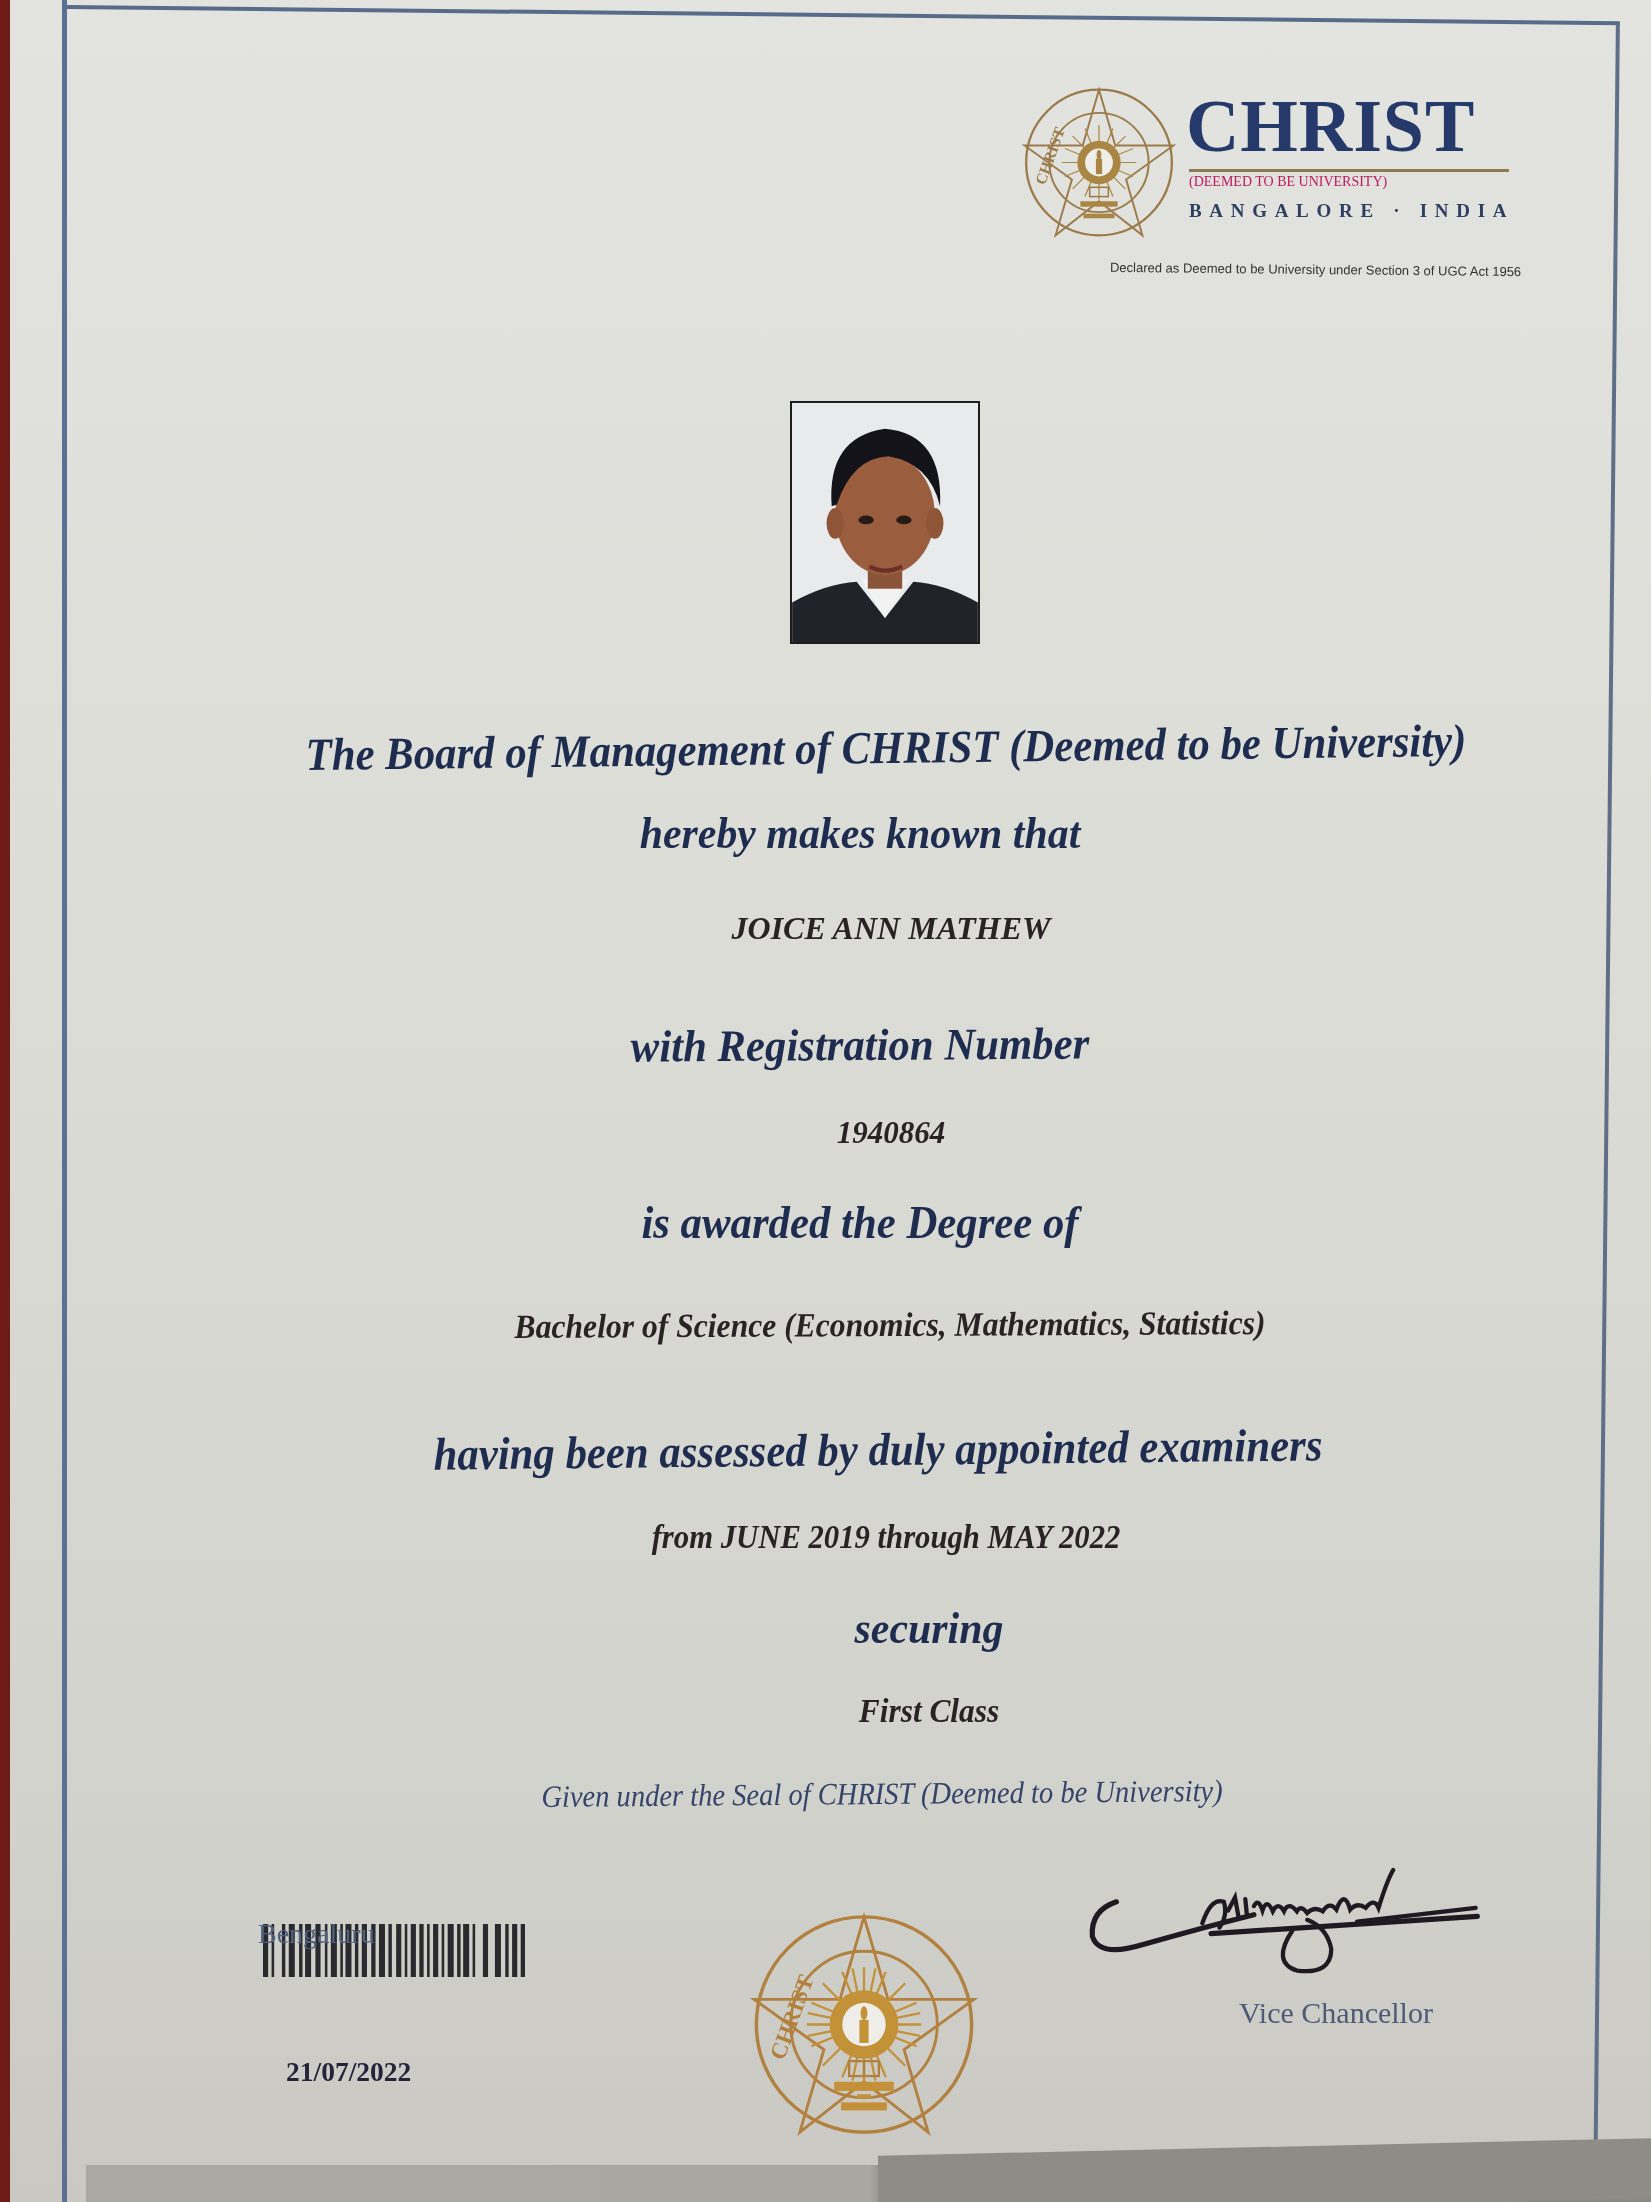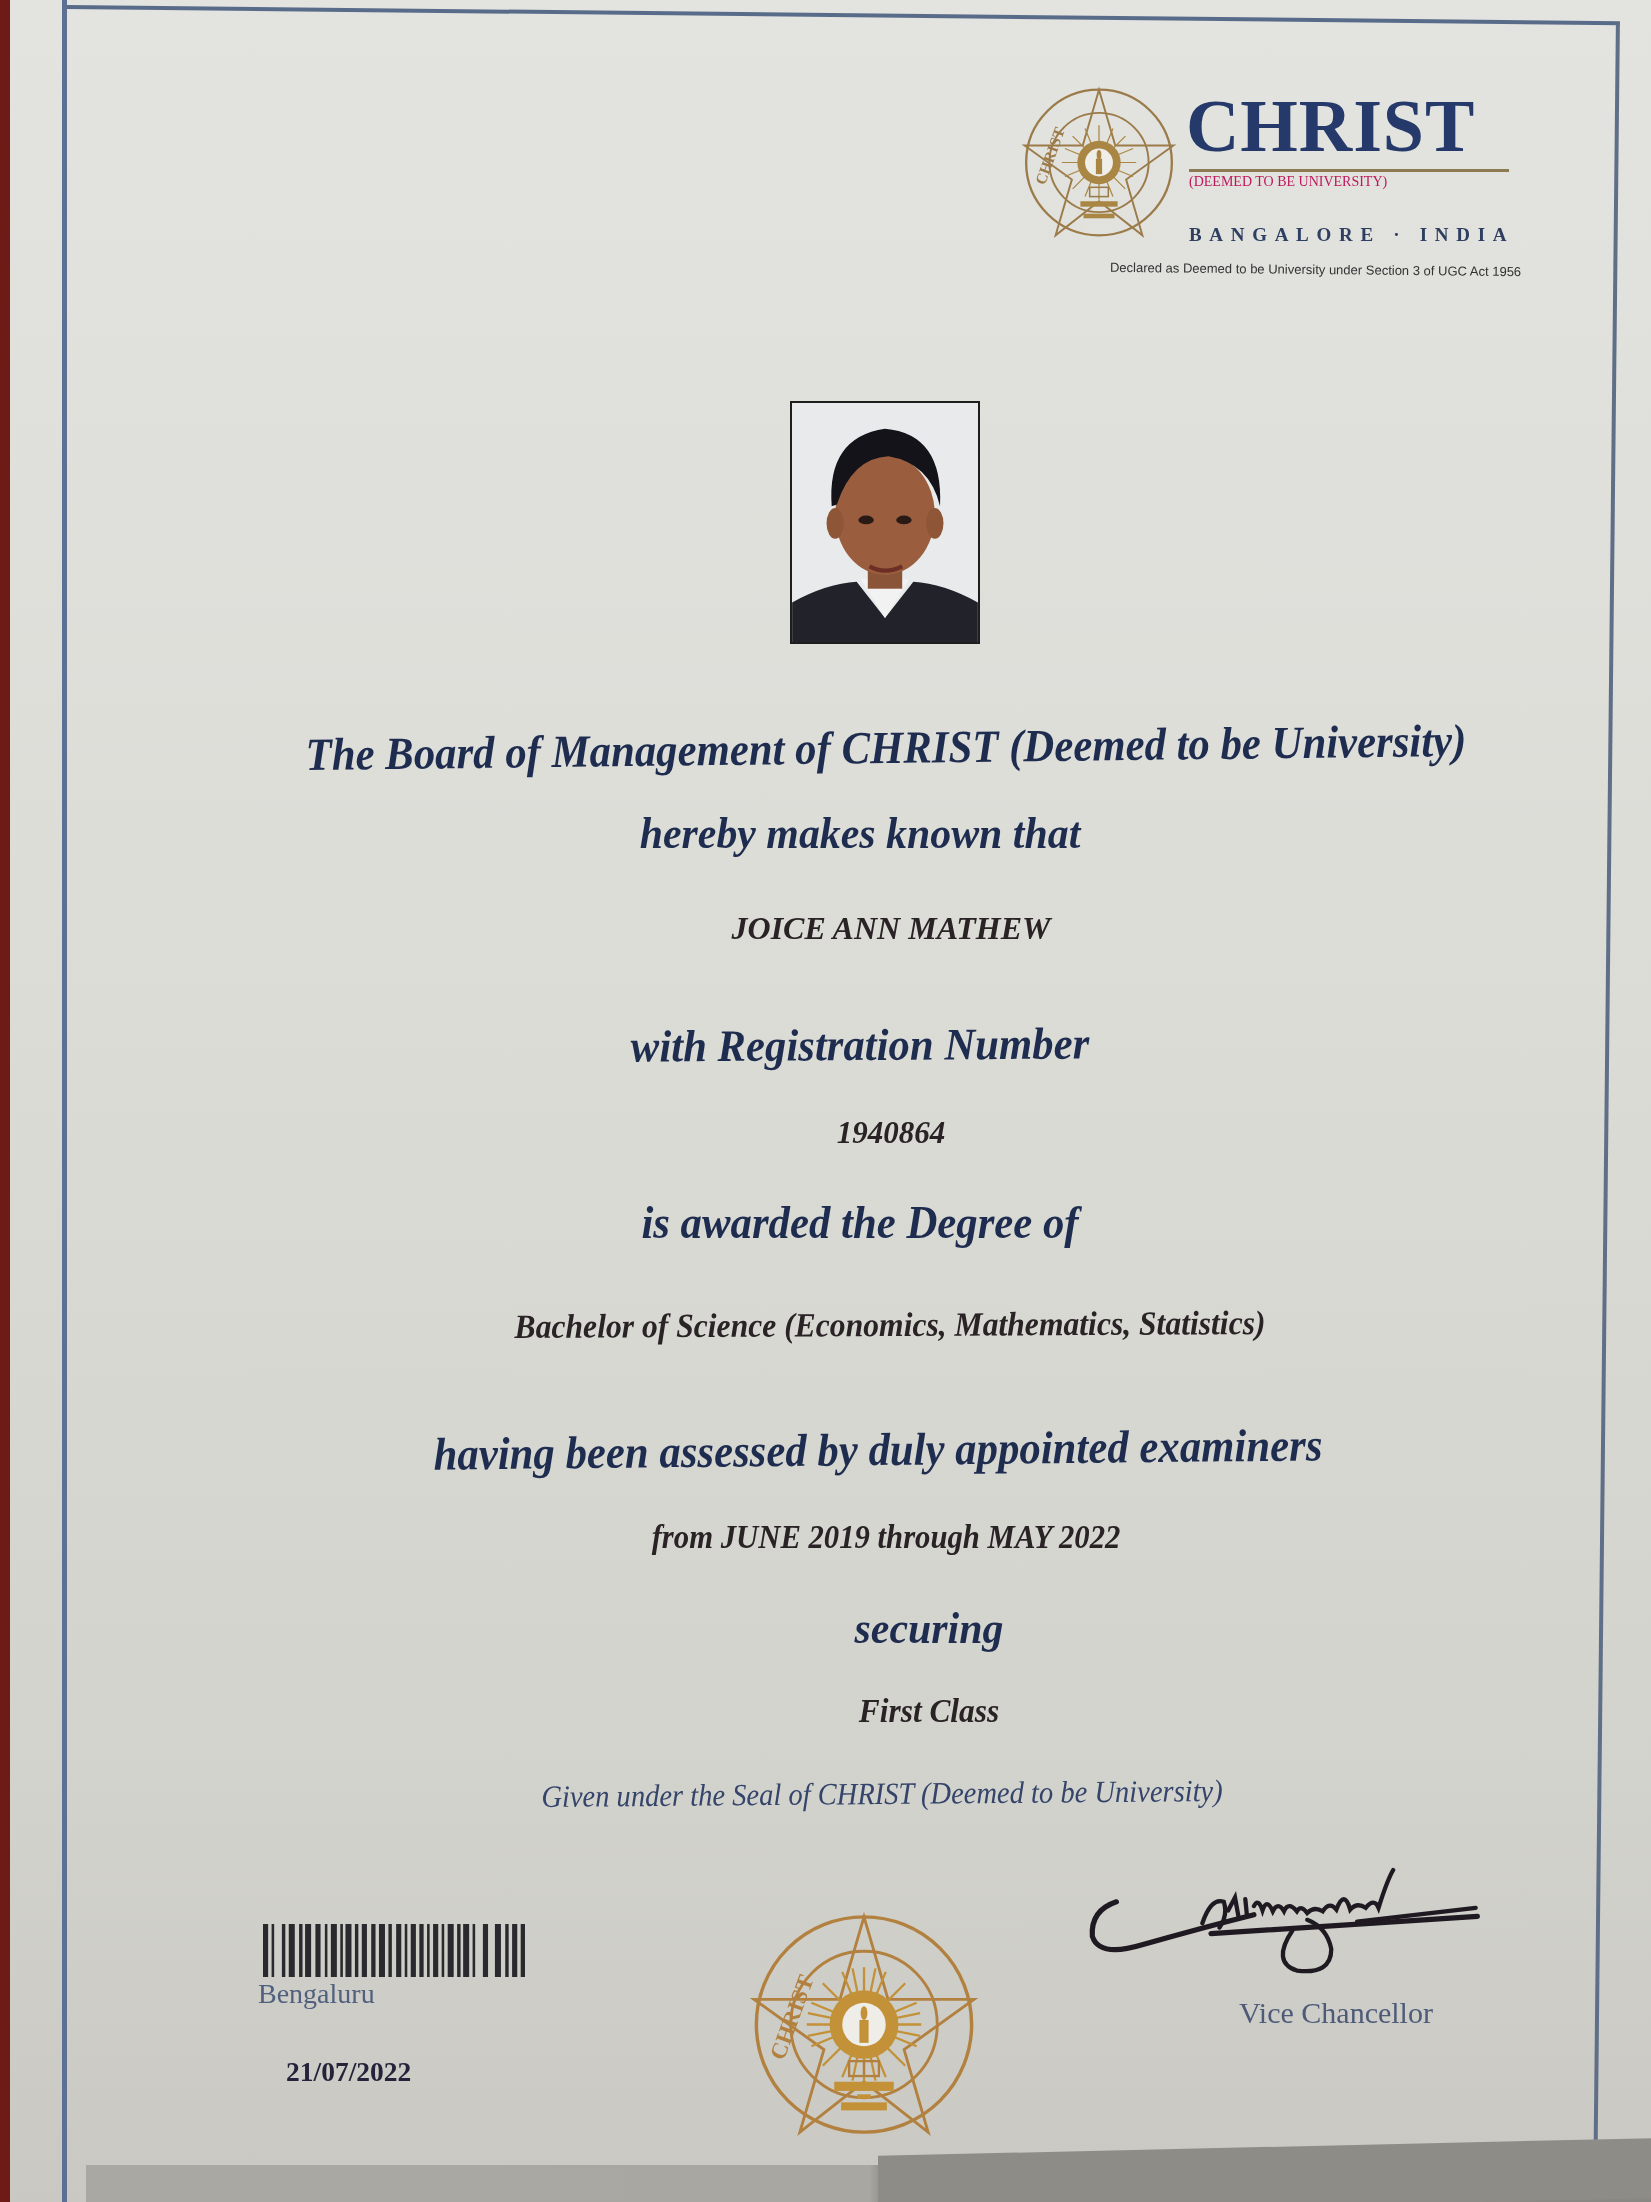--- a/index.html
+++ b/index.html
@@ -43,21 +43,21 @@
   }
   .brand-rule {
     position: absolute; left: 1189px; top: 169px; width: 320px; height: 2.6px; background: #8c7a55;
   }
   .brand-sub {
     position: absolute; left: 1189px; top: 174px;
     font-size: 14px; color: #be185d; letter-spacing: 0px;
   }
   .brand-place {
     position: absolute; left: 1189px; top: 200px;
-    font-size: 19px; color: #2e3f62; letter-spacing: 7.7px; font-weight: 700; margin-top: 24px;
+    font-size: 19px; color: #2e3f62; letter-spacing: 7.7px; font-weight: 700;
   }
   .ugc-note {
     position: absolute; left: 1110px; top: 262px;
     font-family: "Liberation Sans", sans-serif; font-size: 13px; color: #333;
     transform: rotate(0.6deg);
   }
 
   
   .photo {
     position: absolute; left: 790px; top: 401px; width: 186px; height: 239px;
@@ -80,21 +80,21 @@
   .t-awarded { top: 1196px; font-size: 46px; left: 34px; transform: scaleX(0.93); }
   .t-degree { top: 1306px; font-size: 34px; left: 64px; transform: rotate(-0.3deg) scaleX(0.93); }
   .t-assessed { top: 1423px; font-size: 46px; left: 52px; transform: rotate(-0.6deg) scaleX(0.93); }
   .t-period { top: 1519px; font-size: 33px; left: 60px; transform: scaleX(0.93); }
   .t-securing { top: 1602px; font-size: 45px; left: 103px; transform: scaleX(0.93); }
   .t-class { top: 1693px; font-size: 33px; left: 103px; transform: scaleX(0.95); }
   .t-seal { top: 1776px; font-size: 31px; font-weight: 400; left: 56px; color: #34446a; transform: rotate(-0.5deg) scaleX(0.92); }
 
   
   .barcode { position: absolute; left: 263px; top: 1924px; width: 268px; height: 53px; }
-  .place { position: absolute; left: 258px; top: 1978px; font-size: 28px; color: #50607e; }
+  .place { position: absolute; left: 258px; top: 1918px; font-size: 28px; color: #50607e; }
   .date { position: absolute; left: 262px; top: 2056px; font-size: 27.5px; font-weight: 700; color: #25233a; margin-left: 24px; }
   .seal-bottom { position: absolute; left: 747px; top: 1910px; width: 234px; height: 229px; }
   .signature { position: absolute; left: 1082px; top: 1863px; width: 404px; height: 112px; }
   .vc { position: absolute; left: 1239px; top: 1996px; font-size: 30px; color: #4d5a78; font-family: Liberation Serif, serif; }
 </style>
 </head>
 <body>
 
 <div class="backing-strip"></div>
 <div class="paper"></div>

